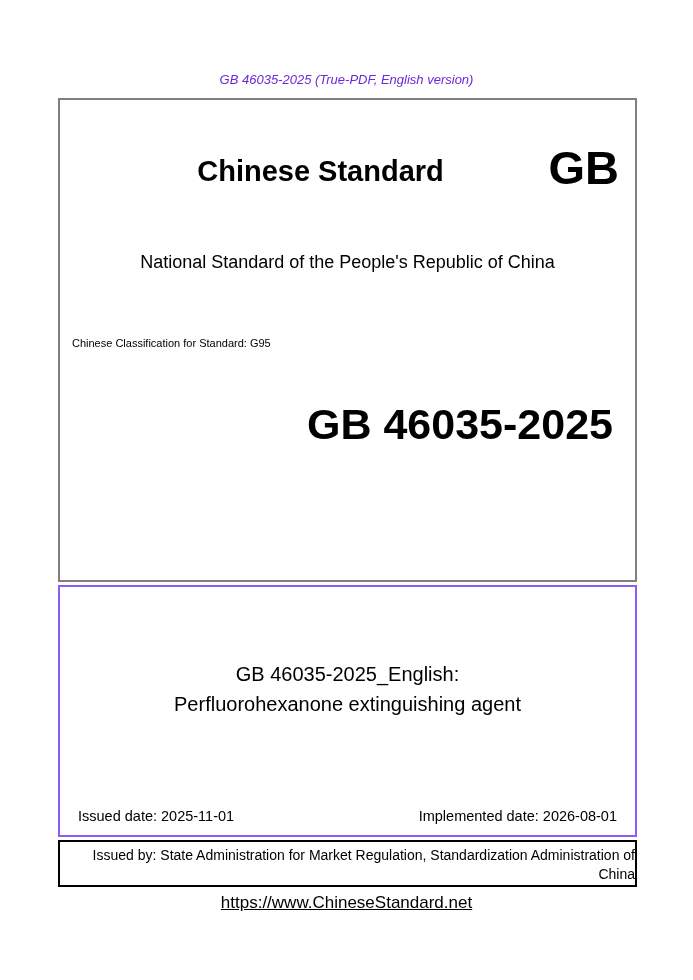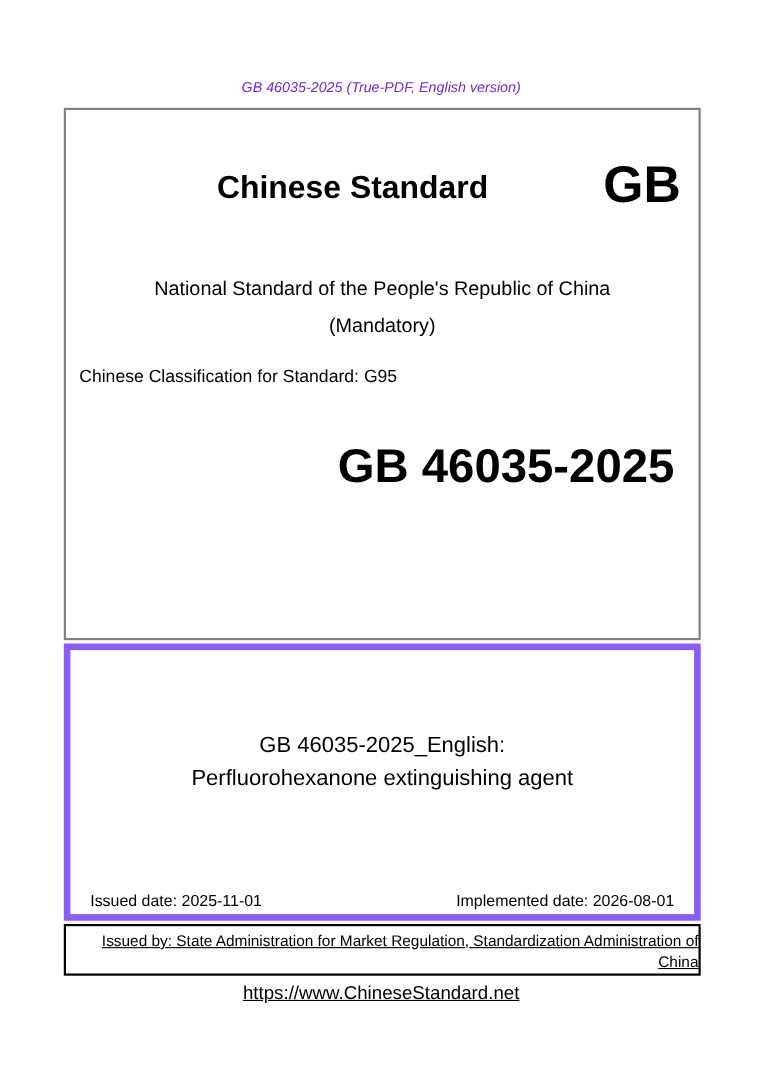--- a/index.html
+++ b/index.html
@@ -23,21 +23,21 @@
     top: 70px;
     left: 0;
     right: 0;
     text-align: center;
     font-size: 13px;
     line-height: 20px;
     color: #6d28d9;
     font-style: italic;
   }
   
-  .box { position: absolute; left: 58px; width: 579px; background: #ffffff; text-decoration: underline; }
+  .box { position: absolute; left: 58px; width: 579px; background: #ffffff; }
   .box-cover {
     top: 98px;
     height: 484px;
     border: 2px solid #808080;
   }
   .brand-row { position: absolute; top: 44px; left: 0; right: 0; height: 62px; }
   .brand-title {
     display: block;
     position: absolute;
     left: 30px;
@@ -64,21 +64,21 @@
     left: 0;
     right: 0;
     text-align: center;
     font-size: 18px;
     line-height: 34px;
   }
   .classification {
     position: absolute;
     top: 232px;
     left: 12px;
-    font-size: 16px;
+    font-size: 11px;
     line-height: 22px;
   }
   .std-number {
     position: absolute;
     top: 302px;
     right: 22px;
     font-size: 43px;
     font-weight: bold;
     line-height: 1.05;
     white-space: nowrap;
@@ -90,21 +90,21 @@
     right: 2px;
     text-align: center;
     font-size: 16.5px;
     line-height: 27px;
   }
   .replacing-block .line { white-space: nowrap; }
   
   .box-details {
     top: 585px;
     height: 252px;
-    border: 6px solid #8b5cf6;
+    border: 2px solid #8b5cf6;
   }
   .en-title {
     position: absolute;
     top: 72px;
     left: 0;
     right: 0;
     text-align: center;
     font-size: 20px;
     line-height: 30px;
   }
@@ -154,21 +154,20 @@
 
   <div class="box box-cover">
 
     <div class="brand-row">
       <span class="brand-title">Chinese Standard</span>
       <span class="brand-logo">GB</span>
     </div>
 
     <div class="national-block">
       <div>National Standard of the People's Republic of China</div>
-      <div>(Mandatory)</div>
     </div>
 
     <div class="classification">Chinese Classification for Standard: G95</div>
 
     <div class="std-number">GB 46035-2025</div>
 
 
   </div>
 
   <div class="box box-details">

